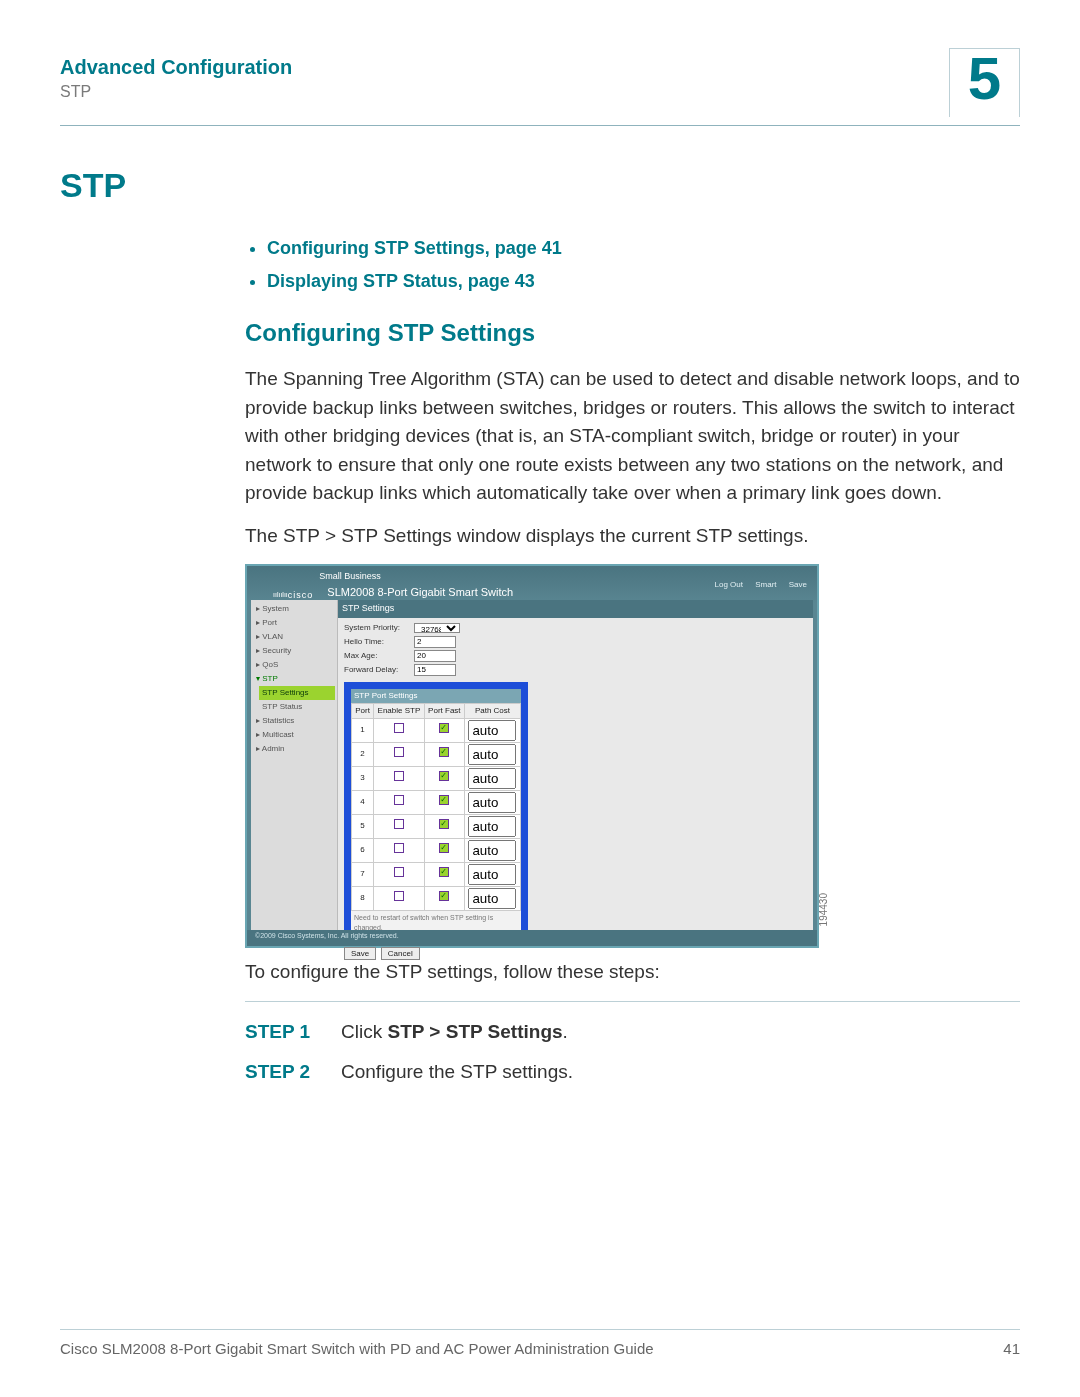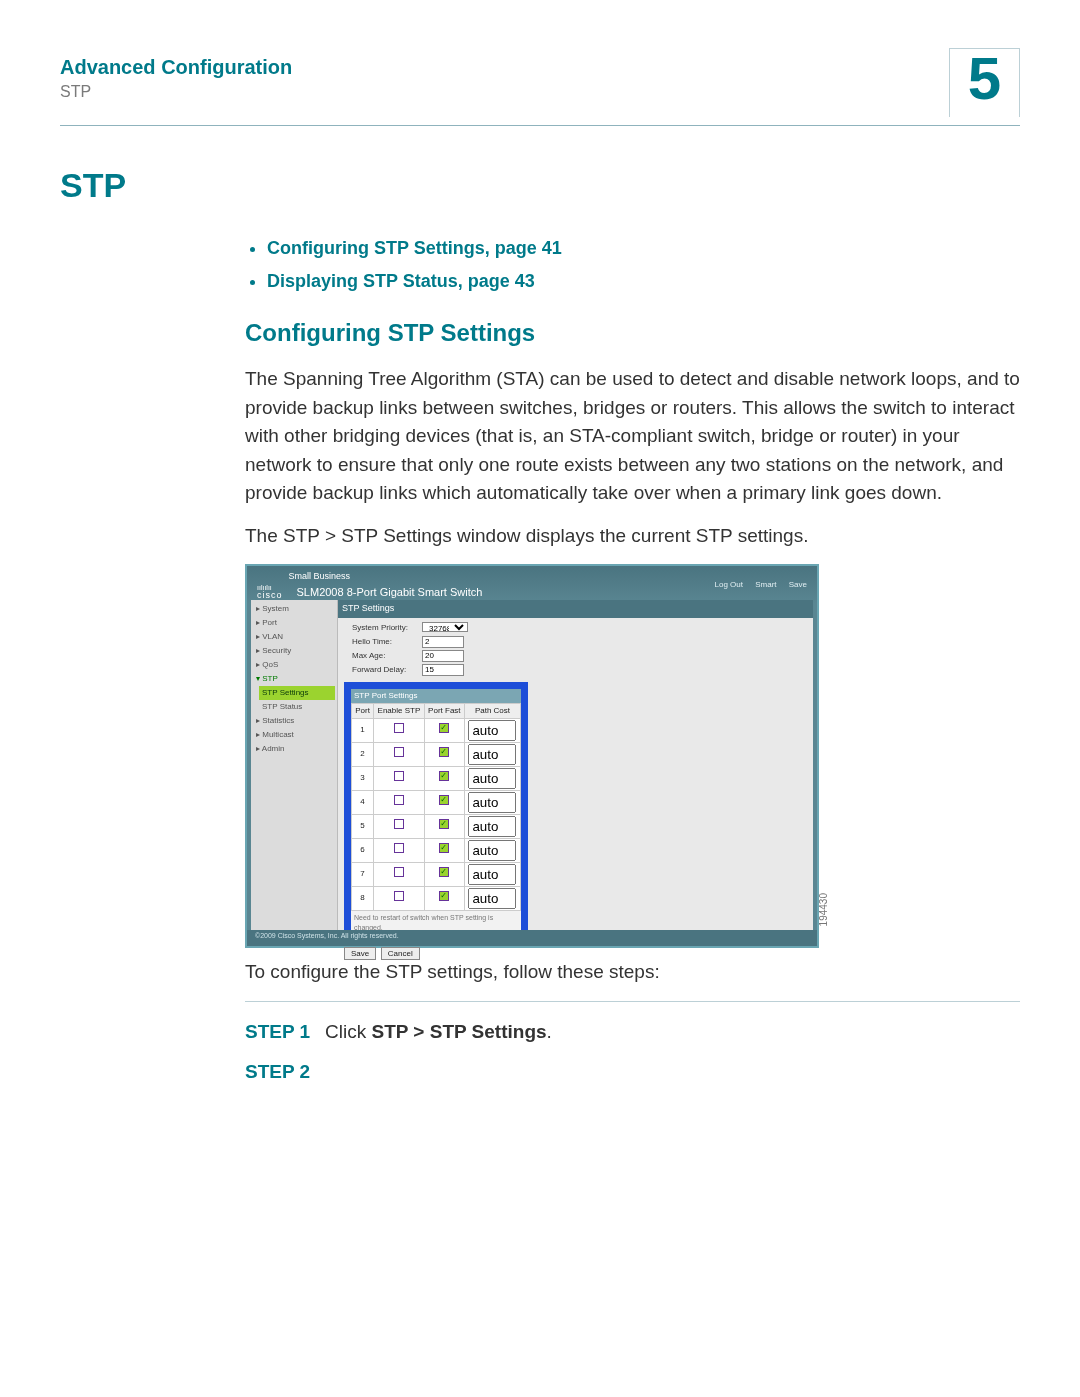--- a/index.html
+++ b/index.html
@@ -65,21 +65,21 @@
   }
   .sub-heading {
     color: #007a8a;
     font-weight: bold;
     font-size: 24px;
     margin: 20px 0 14px 0;
   }
   .body-text { font-size: 19px; line-height: 1.5; margin: 0 0 16px 0; }
   .steps-lead { font-size: 19px; margin: 20px 0 12px 0; }
   .steps-rule { border: none; border-top: 1px solid #bcd0d6; margin: 10px 0 16px 0; }
-  .step-row { display: flex; font-size: 19px; margin: 12px 0; }
+  .step-row { display: flex; gap: 16px; font-size: 19px; margin: 12px 0; }
   .step-label { color: #007a8a; font-weight: bold; white-space: nowrap; width: 80px; }
   .step-text b { font-weight: bold; }
 
   
   .screenshot {
     border: 2px solid #6aa6b3;
     width: 570px;
     height: 380px;
     margin: 10px 0 10px 0;
     position: relative;
@@ -89,21 +89,21 @@
   }
   .sshot-topbar {
     height: 30px;
     background: linear-gradient(#4a7480,#5a8692);
     display: flex;
     justify-content: space-between;
     align-items: center;
     padding: 4px 10px;
   }
   .sshot-topbar .brand {
-    display: flex; flex-direction: column; line-height: 1;
+    display: flex; line-height: 1; margin-left: 16px;
   }
   .sshot-topbar .brand .cisco { font-size: 9px; letter-spacing: 1px; }
   .sshot-topbar .title2 { font-size: 11px; margin-left: 8px; }
   .sshot-topbar .links { font-size: 8px; color: #e0eef2; }
   .sshot-topbar .links span { margin-left: 10px; }
   .sshot-body {
     position: absolute; top: 34px; left: 4px; right: 4px; bottom: 16px;
     display: flex; background: #e9e9e9; color: #222;
   }
   .sshot-side {
@@ -113,21 +113,21 @@
   .sshot-side .open { color: #007a00; }
   .sshot-side .active { background: #9bd32f; color: #0a3a0a; margin-left: 6px; }
   .sshot-side .indent { margin-left: 6px; }
   .sshot-main {
     flex: 1; background: #e9e9e9; border-left: 1px solid #bbb; padding: 4px 6px;
     position: relative;
   }
   .sshot-main .panel-title {
     background: #4a7480; color: #fff; font-size: 9px; padding: 2px 4px; margin: -4px -6px 4px -6px;
   }
-  .sshot-main .kv { display: flex; font-size: 8px; margin: 2px 8px; }
+  .sshot-main .kv { display: flex; align-items: center; font-size: 8px; margin: 2px 0; }
   .sshot-main .kv label { width: 70px; color: #333; }
   .sshot-main .kv .field {
     border: 1px solid #888; background: #fff; width: 36px; height: 10px; font-size: 8px;
     padding: 0 2px;
   }
   .port-panel {
     border: 7px solid #1d4ed8; background: #f2f2f2; width: 170px; margin-top: 6px;
   }
   .port-panel .pp-title { background: #7ba6b3; color: #fff; font-size: 8px; padding: 1px 3px; }
   .port-table { width: 100%; border-collapse: collapse; font-size: 8px; }
@@ -319,16 +319,21 @@
     <hr class="steps-rule">
 
     <div class="step-row">
       <div class="step-label">STEP 1</div>
       <div class="step-text">
         <span>Click </span><b>STP &gt; STP Settings</b><span>.</span>
       </div>
     </div>
     <div class="step-row">
       <div class="step-label">STEP 2</div>
+      <div class="step-text">Configure the STP settings.</div>
     </div>
   </div>
 
+  <div class="footer">
+    <div>Cisco SLM2008 8-Port Gigabit Smart Switch with PD and AC Power Administration Guide</div>
+    <div>41</div>
+  </div>
 </div>
 
 </body></html>

